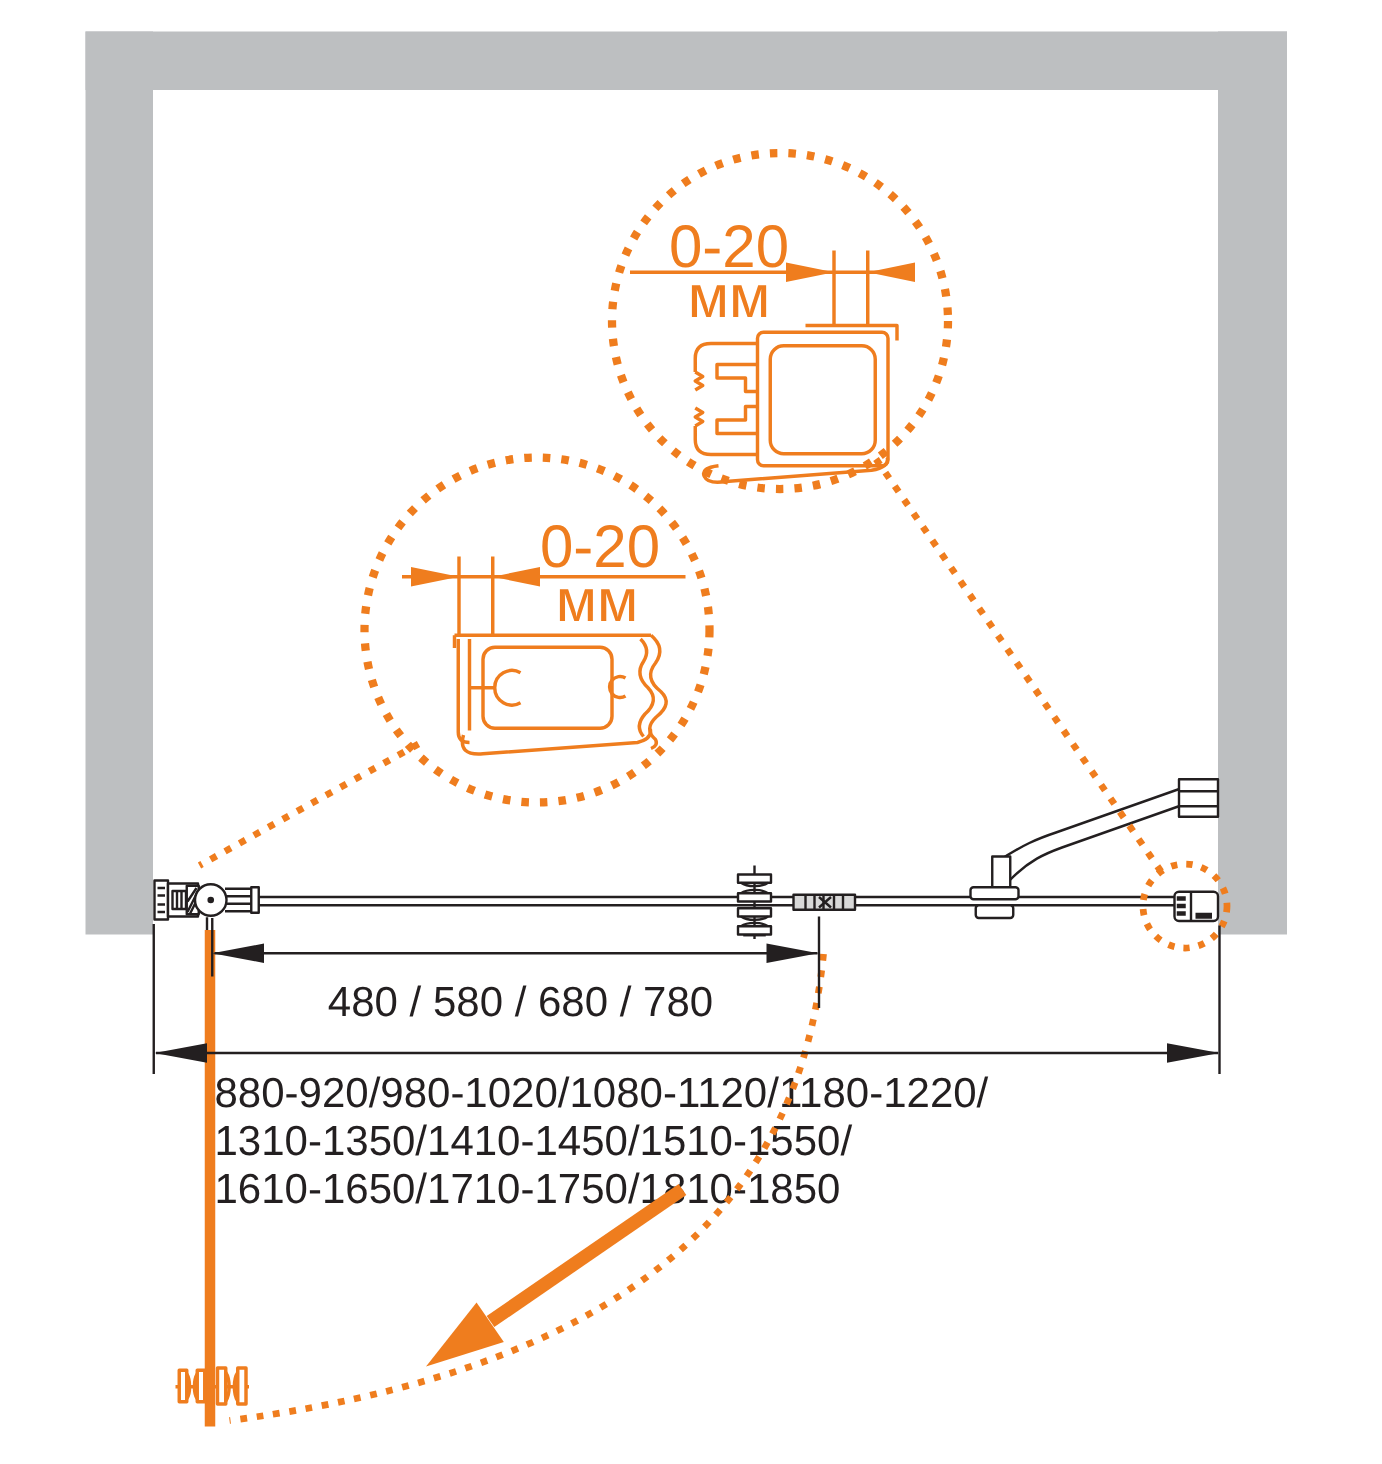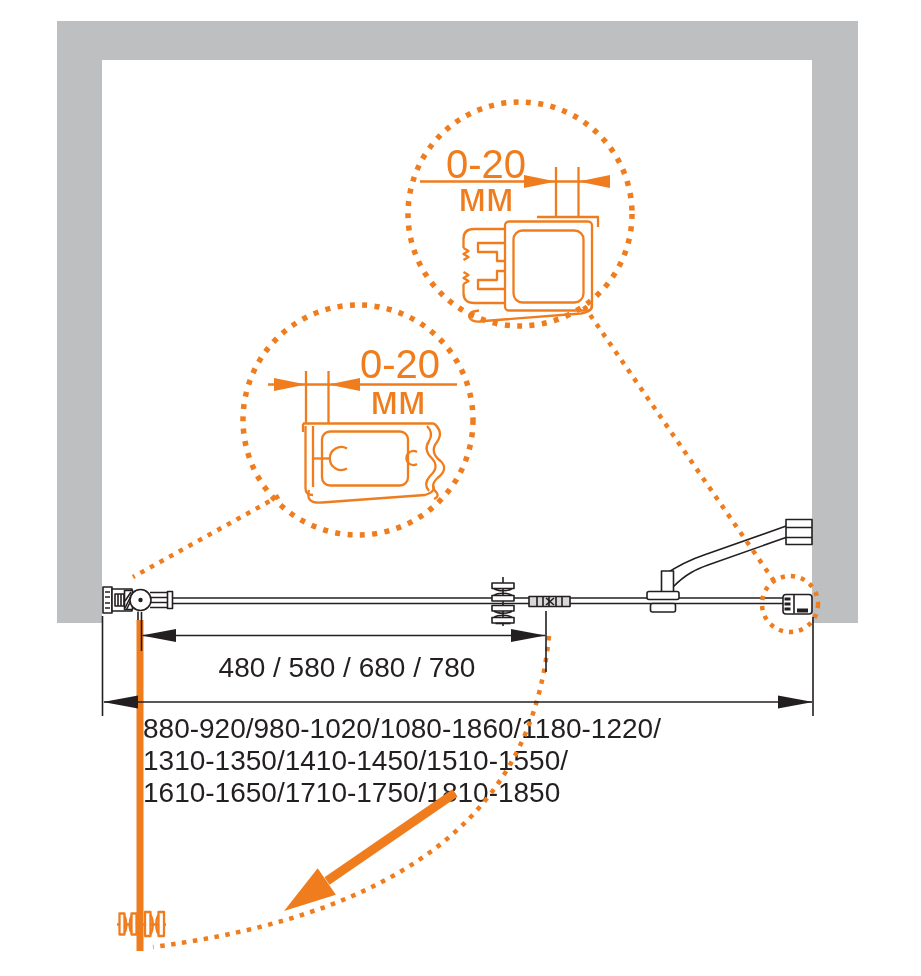--- a/index.html
+++ b/index.html
@@ -26,21 +26,21 @@
 
 <div class="canvas">
 
   <div class="wall" style="left:57px;top:21px;width:801px;height:39px;"></div>
   <div class="wall" style="left:57px;top:21px;width:45px;height:602px;"></div>
   <div class="wall" style="left:812px;top:21px;width:46px;height:602px;"></div>
 
   <div class="txt dimtxt" style="left:347px;top:652px;">480 / 580 / 680 / 780</div>
 
   <div class="txt" style="left:143px;top:713px;">
-    <span style="display:block">880-920/980-1020/1080-1860/1180-1220/</span>
+    <span style="display:block">880-920/980-1020/1080-1120/1180-1220/</span>
     <span style="display:block">1310-1350/1410-1450/1510-1550/</span>
     <span style="display:block">1610-1650/1710-1750/1810-1850</span>
   </div>
 
   <svg class="art" width="921" height="976" viewBox="0 0 921 976">
 
     <g>
       <line class="k" x1="172" y1="598" x2="783" y2="598"></line>
       <line class="k" x1="172" y1="603.5" x2="783" y2="603.5"></line>
     </g>

